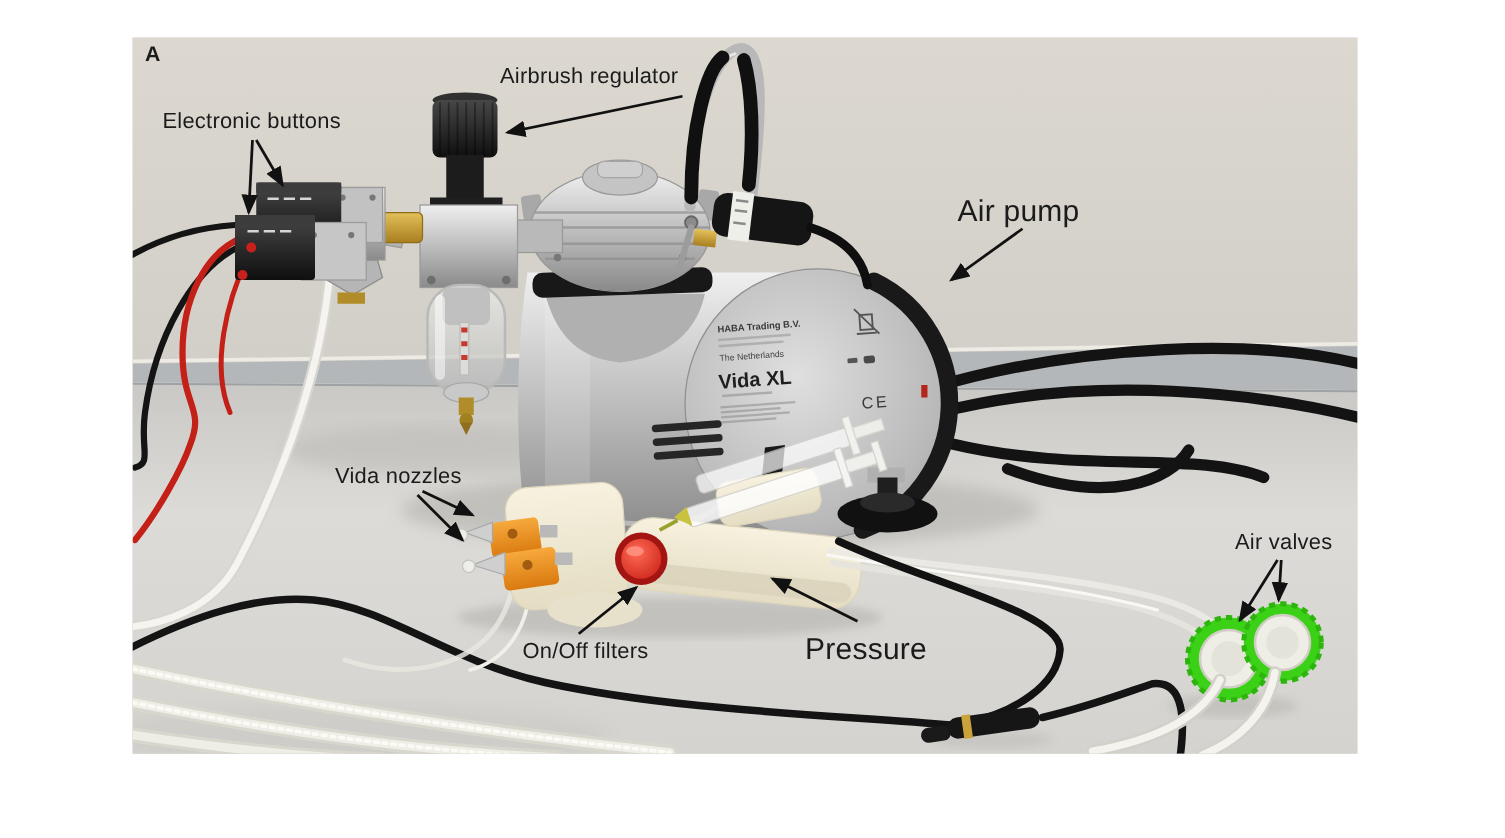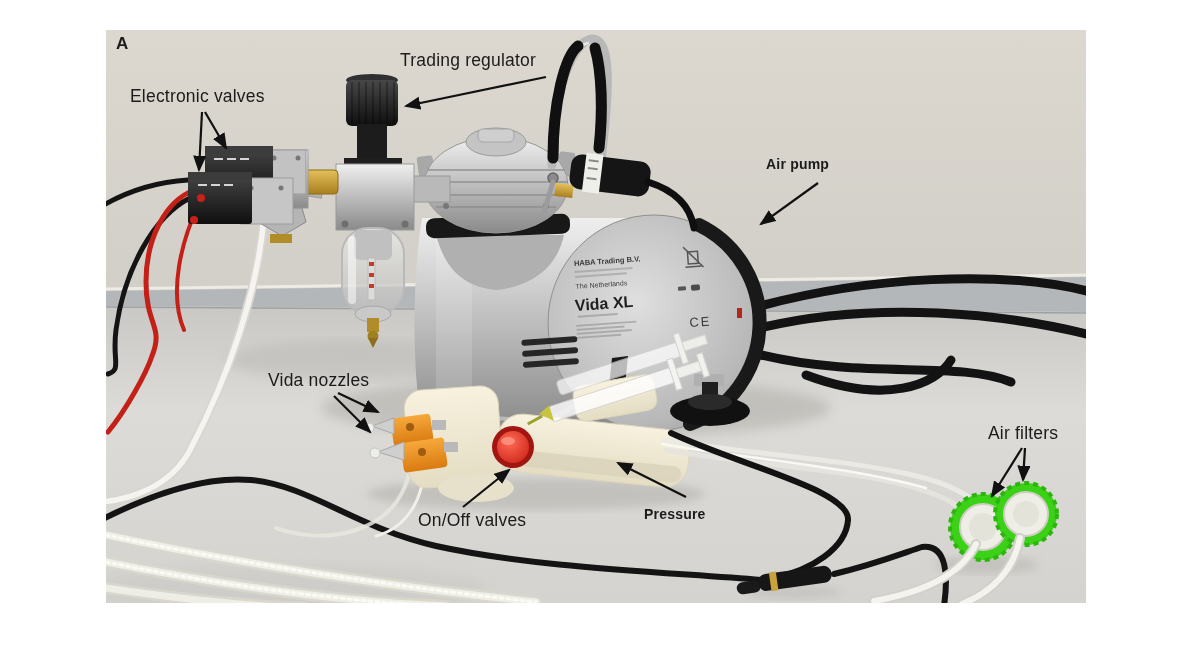--- a/index.html
+++ b/index.html
@@ -1,20 +1,20 @@
 <!DOCTYPE html>
 <html><head>
 <meta charset="utf-8">
 <style>
   html,body{margin:0;padding:0;background:#ffffff;}
   body{width:1204px;height:670px;position:relative;font-family:"Liberation Sans",sans-serif;overflow:hidden;}
   .photo{position:absolute;left:106px;top:30px;width:980px;height:573px;overflow:hidden;background:#d6d3cc;}
   .photo svg{position:absolute;left:0;top:0;}
   .ann{position:absolute;color:#1b1b1b;font-size:17.5px;line-height:1.15;white-space:nowrap;letter-spacing:.2px;}
-  .ann.bold{font-weight:700;font-size:14px;}
+  .ann.bold{font-weight:400;font-size:24px;}
   .ann.panel{font-weight:700;font-size:17px;}
 </style>
 </head>
 <body>
 
 <div class="photo">
 <svg width="980" height="573" viewBox="0 0 980 573">
   <defs>
     <linearGradient id="wallGrad" x1="0" y1="0" x2="0" y2="1">
       <stop offset="0" stop-color="#dcd8d0"></stop>
@@ -338,20 +338,20 @@
     <line x1="232" y1="363" x2="272" y2="382" marker-end="url(#ah)"></line>
     <line x1="228" y1="366" x2="264" y2="402" marker-end="url(#ah)"></line>
     <line x1="357" y1="477" x2="403" y2="440" marker-end="url(#ah)"></line>
     <line x1="580" y1="467" x2="512" y2="433" marker-end="url(#ah)"></line>
     <line x1="916" y1="418" x2="886" y2="466" marker-end="url(#ah)"></line>
     <line x1="919" y1="418" x2="917" y2="450" marker-end="url(#ah)"></line>
   </g>
 </svg>
 
   <div class="ann panel" style="left:10px;top:4px">A</div>
-  <div class="ann" style="left:24px;top:56px">Electronic valves</div>
-  <div class="ann" style="left:294px;top:20px">Trading regulator</div>
+  <div class="ann" style="left:24px;top:56px">Electronic buttons</div>
+  <div class="ann" style="left:294px;top:20px">Airbrush regulator</div>
   <div class="ann bold" style="left:660px;top:126px">Air pump</div>
   <div class="ann" style="left:162px;top:340px">Vida nozzles</div>
-  <div class="ann" style="left:312px;top:480px">On/Off valves</div>
+  <div class="ann" style="left:312px;top:480px">On/Off filters</div>
   <div class="ann bold" style="left:538px;top:476px">Pressure</div>
-  <div class="ann" style="left:882px;top:393px">Air filters</div>
+  <div class="ann" style="left:882px;top:393px">Air valves</div>
 </div>
 
 </body></html>

